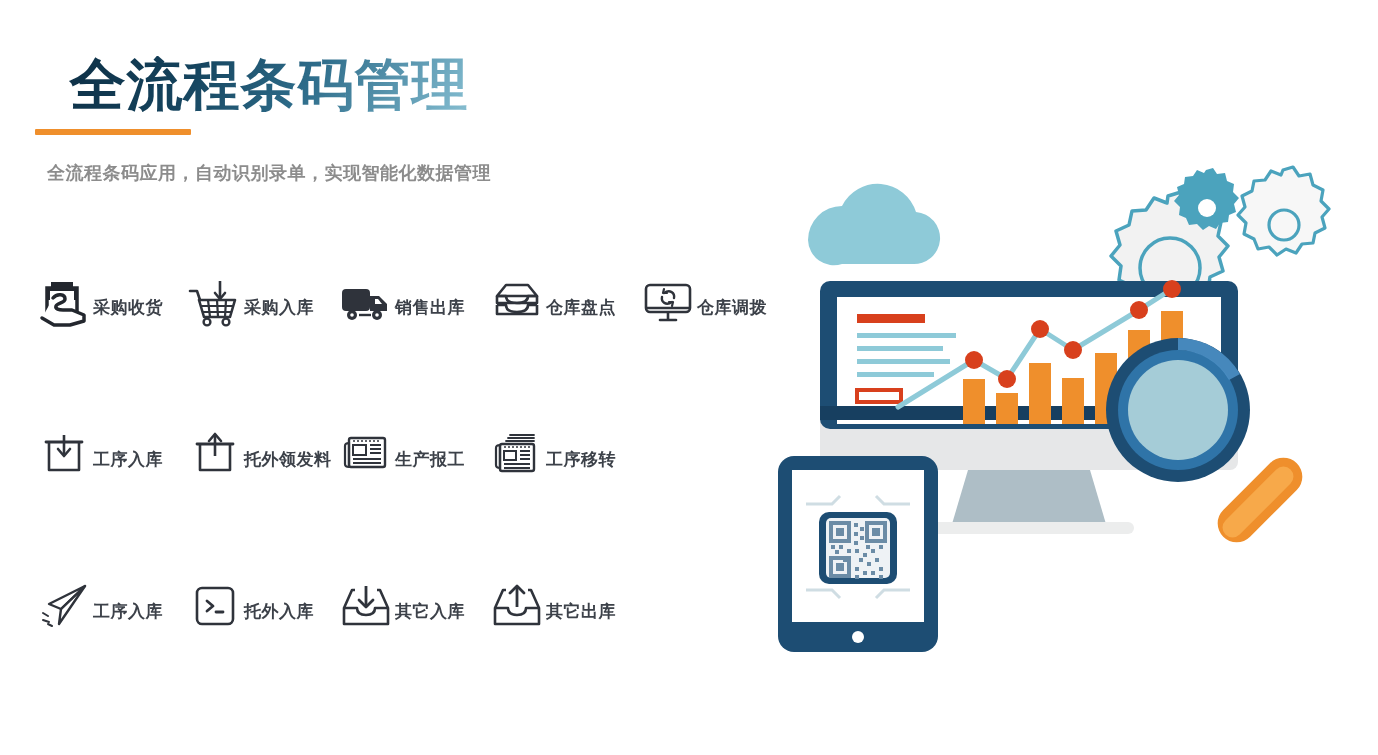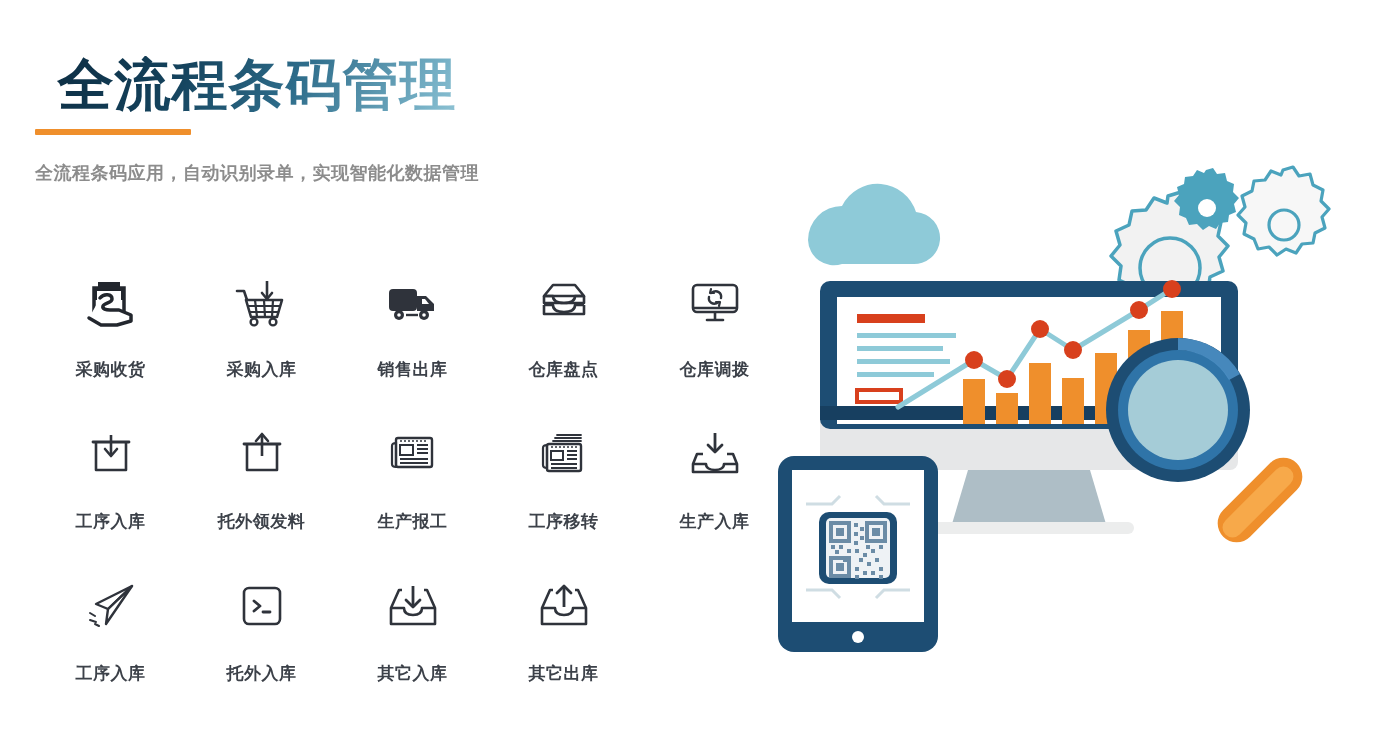--- a/index.html
+++ b/index.html
@@ -35,21 +35,21 @@
 
   #title-underline {
     width: 156px;
     height: 6px;
     background: #ef8f2c;
     margin-top: 14px;
     border-radius: 1px;
   }
 
   #page-subtitle {
-    margin: 0;
+    margin: 12px;
     margin-top: 26px;
     font-size: 18px;
     font-weight: bold;
     color: #8c8c8c;
     letter-spacing: 0.5px;
     white-space: nowrap;
   }
 
   
   #icon-grid {
@@ -58,22 +58,22 @@
     top: 272px;
     width: 760px;
   }
   .icon-row {
     display: flex;
     height: 152px;
   }
   .icon-cell {
     width: 151px;
     display: flex;
-    flex-direction: column;
-    align-items: center;
+    flex-direction: row;
+    align-items: flex-start;
   }
   .icon-glyph {
     height: 62px;
     display: flex;
     align-items: center;
     justify-content: center;
   }
   .icon-glyph svg { display: block; }
   .icon-label {
     margin-top: 24px;
@@ -231,31 +231,20 @@
           <rect x="12" y="14" width="34" height="27" rx="2" stroke="#2f333b" stroke-width="2.4" fill="none"></rect>
           <path d="M16 17 h26" stroke="#2f333b" stroke-width="1.6" stroke-dasharray="2 2"></path>
           <rect x="16" y="21" width="12" height="9" stroke="#2f333b" stroke-width="2" fill="none"></rect>
           <path d="M32 21 h10 M32 25 h10 M32 29 h10" stroke="#2f333b" stroke-width="1.8"></path>
           <path d="M16 34 h26 M16 38 h26" stroke="#2f333b" stroke-width="1.8"></path>
         </svg>
       </span>
       <span class="icon-label">工序移转</span>
     </div>
 
-    <div class="icon-cell">
-      <span class="icon-glyph">
-        <svg width="58" height="50" viewBox="0 0 58 50">
-          <path d="M29 3 v18" stroke="#2f333b" stroke-width="2.8"></path>
-          <path d="M22 15 l7 7 l7-7" stroke="#2f333b" stroke-width="2.8" fill="none" stroke-linecap="round" stroke-linejoin="round"></path>
-          <path d="M17 24 h-6 l-4 10 v8 h44 v-8 l-4-10 h-6" stroke="#2f333b" stroke-width="2.6" fill="none" stroke-linejoin="round"></path>
-          <path d="M7 34 h13 c0 4 4 6 9 6 c5 0 9-2 9-6 h13" stroke="#2f333b" stroke-width="2.6" fill="none" stroke-linejoin="round"></path>
-        </svg>
-      </span>
-      <span class="icon-label">生产入库</span>
-    </div>
 
   </div>
 
   <div class="icon-row">
 
     <div class="icon-cell">
       <span class="icon-glyph">
         <svg width="58" height="50" viewBox="0 0 58 50">
           <path d="M50 4 L14 22 L26 27 z" stroke="#2f333b" stroke-width="2.4" fill="none" stroke-linejoin="round"></path>
           <path d="M50 4 L26 27 L24 42 z" stroke="#2f333b" stroke-width="2.4" fill="none" stroke-linejoin="round"></path>

